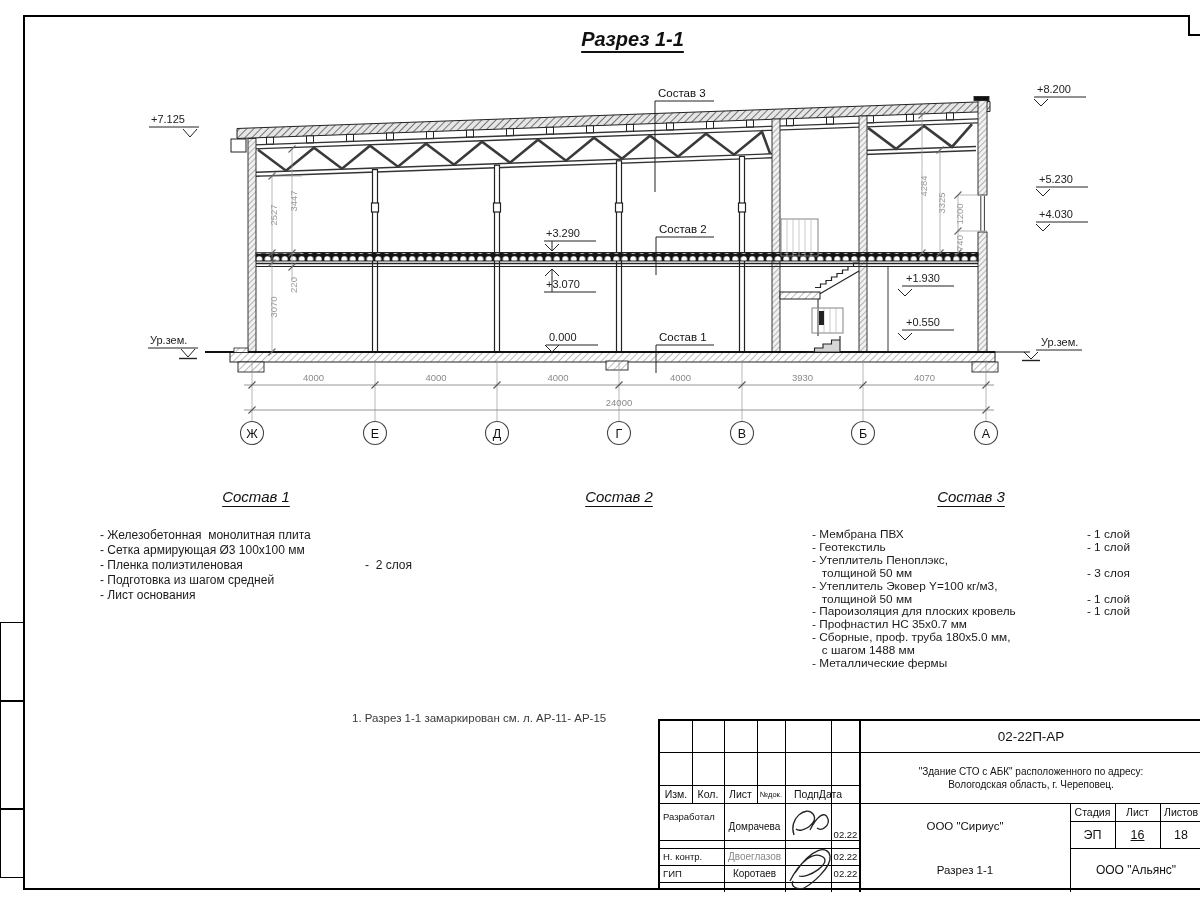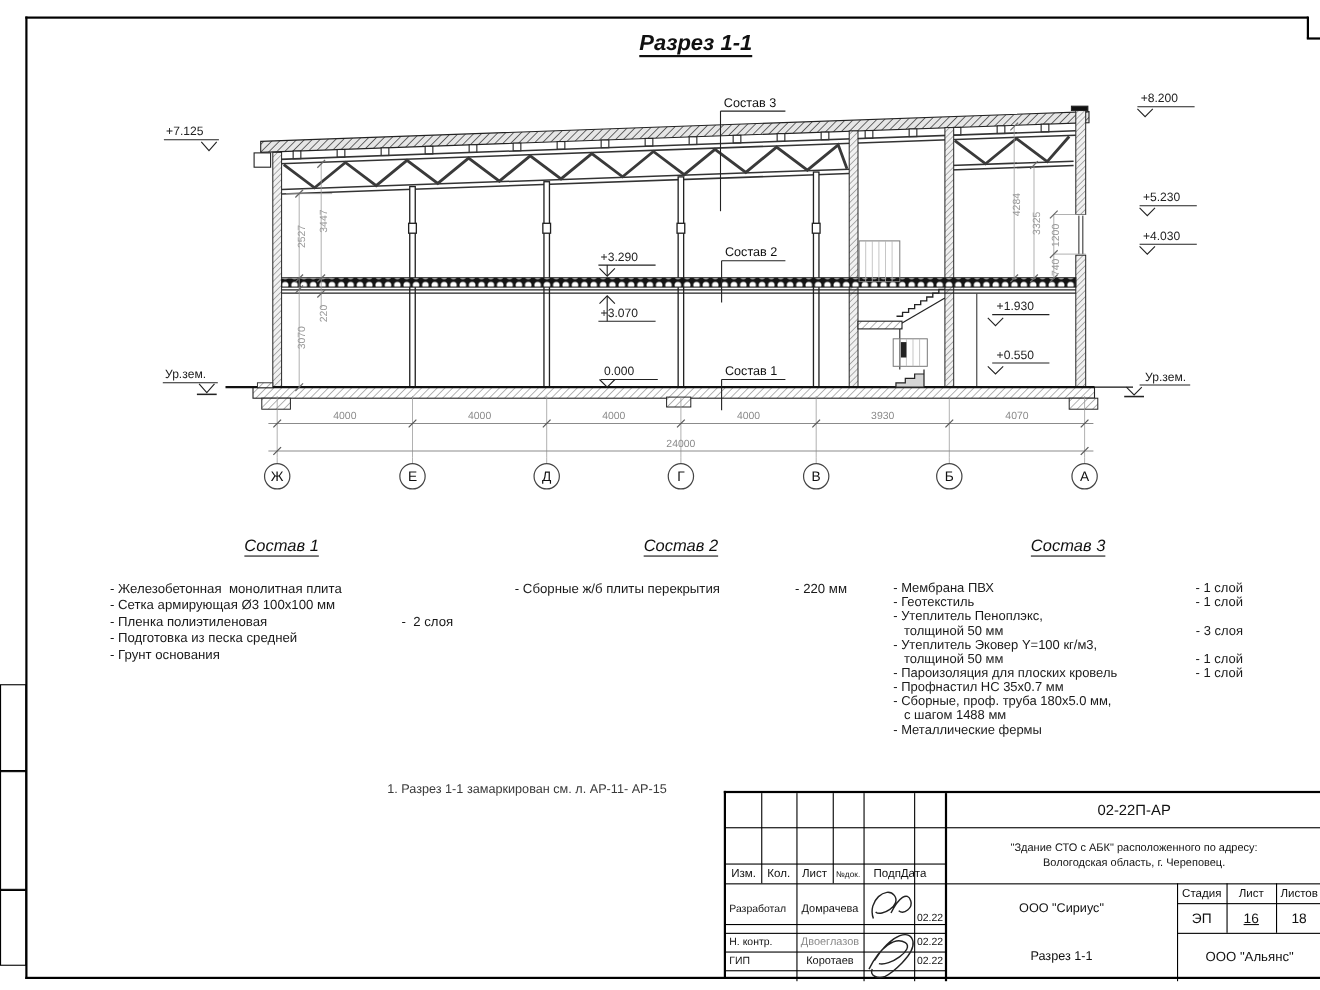--- a/index.html
+++ b/index.html
@@ -328,37 +328,33 @@
         </div>
       <div class="cl">
           <span class="t">- Сетка армирующая Ø3 100х100 мм</span>
           <span class="v"></span>
         </div>
       <div class="cl">
           <span class="t">- Пленка полиэтиленовая</span>
           <span class="v">-  2 слоя</span>
         </div>
       <div class="cl">
-          <span class="t">- Подготовка из песка средней</span>
-          <span class="v"></span>
-        </div>
-      <div class="cl">
-          <span class="t">- Грунт основания</span>
+          <span class="t">- Подготовка из шагом средней</span>
+          <span class="v"></span>
+        </div>
+      <div class="cl">
+          <span class="t">- Лист основания</span>
           <span class="v"></span>
         </div>
     </div>
   </div>
 
   <div class="comp" id="comp2" style="left:468px;top:488px;width:302px;">
     <div class="hd"><span>Состав 2</span></div>
     <div class="lines">
-      <div class="cl">
-          <span class="t">- Сборные ж/б плиты перекрытия</span>
-          <span class="v">- 220 мм</span>
-        </div>
     </div>
   </div>
 
   <div class="comp" id="comp3" style="left:812px;top:488px;width:318px;">
     <div class="hd"><span>Состав 3</span></div>
     <div class="lines">
       <div class="cl">
           <span class="t">- Мембрана ПВХ</span>
           <span class="v">- 1 слой</span>
         </div>
@@ -436,21 +432,21 @@
       <span>"Здание СТО с АБК" расположенного по адресу:</span>
       <span>Вологодская область, г. Череповец.</span>
     </div>
     <div class="cell" style="left:0;top:64px;width:32px;height:18px;font-size:10.5px;">Изм.</div>
     <div class="cell" style="left:32px;top:64px;width:32px;height:18px;font-size:10.5px;">Кол.</div>
     <div class="cell" style="left:64px;top:64px;width:33px;height:18px;font-size:10.5px;">Лист</div>
     <div class="cell" style="left:97px;top:64px;width:28px;height:18px;font-size:7.5px;">№док.</div>
     <div class="cell" style="left:125px;top:64px;width:46px;height:18px;font-size:10.5px;">Подп.</div>
     <div class="cell" style="left:156px;top:64px;width:29px;height:18px;font-size:10.5px;">Дата</div>
 
-    <div class="cell lcell" style="left:0;top:82px;width:64px;height:37px;font-size:9.5px;align-items:flex-start;padding-top:18px;">Разработал</div>
+    <div class="cell lcell" style="left:0;top:82px;width:64px;height:37px;font-size:9.5px;align-items:flex-start;padding-top:8px;">Разработал</div>
     <div class="cell" style="left:64px;top:82px;width:61px;height:37px;font-size:10px;align-items:flex-start;padding-top:18px;">Домрачева</div>
     <div class="cell" style="left:171px;top:82px;width:29px;height:37px;font-size:9.5px;align-items:flex-end;padding-bottom:3px;">02.22</div>
 
     <div class="cell lcell" style="left:0;top:127px;width:64px;height:17px;font-size:9.5px;">Н. контр.</div>
     <div class="cell" style="left:64px;top:127px;width:61px;height:17px;font-size:10px;color:#888;">Двоеглазов</div>
     <div class="cell" style="left:171px;top:127px;width:29px;height:17px;font-size:9.5px;">02.22</div>
 
     <div class="cell lcell" style="left:0;top:144px;width:64px;height:17px;font-size:9.5px;">ГИП</div>
     <div class="cell" style="left:64px;top:144px;width:61px;height:17px;font-size:10px;">Коротаев</div>
     <div class="cell" style="left:171px;top:144px;width:29px;height:17px;font-size:9.5px;">02.22</div>

